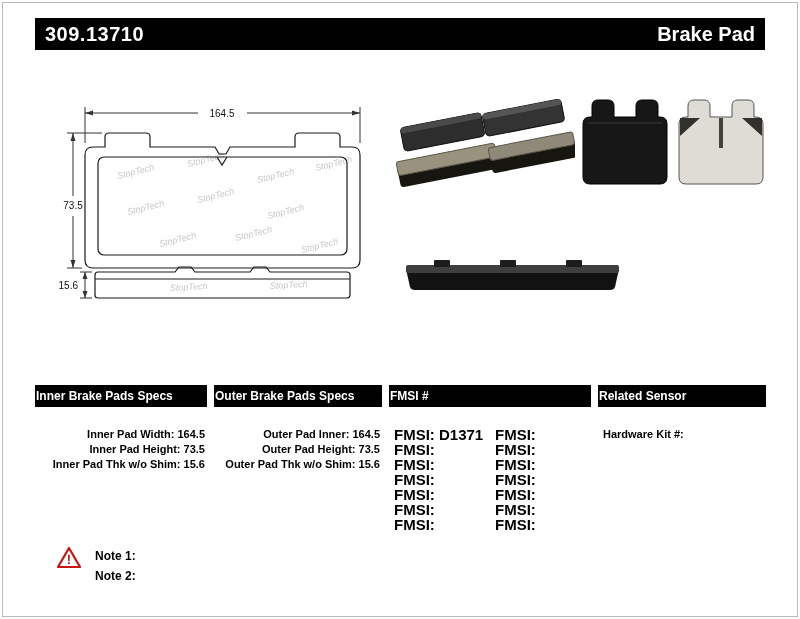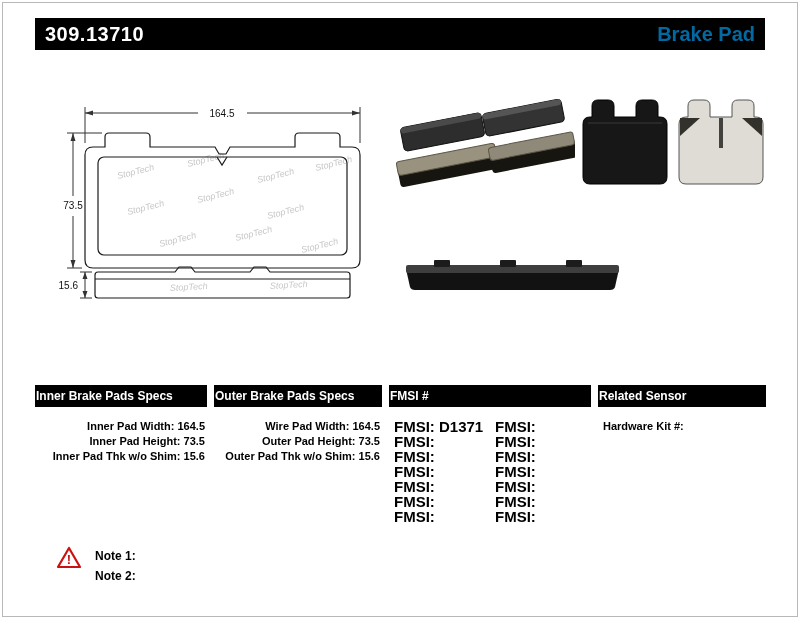--- a/index.html
+++ b/index.html
@@ -6,35 +6,35 @@
   .page{position:relative;width:800px;height:619px;background:#ffffff;
         font-family:"Liberation Sans",sans-serif;overflow:hidden;color:#000;}
   .abs{position:absolute;}
   .frame{position:absolute;inset:2px;border:1px solid #b8b8b8;pointer-events:none;}
 
   
   .header-bar{left:35px;top:18px;width:730px;height:32px;background:#000;
               display:flex;justify-content:space-between;align-items:center;
               padding:0 10px;box-sizing:border-box;}
   .part-number{color:#fff;font-size:20px;font-weight:bold;letter-spacing:.5px;}
-  .product-name{color:#0369a1;font-size:20px;font-weight:bold;}
+  .product-name{color:#ffffff;font-size:20px;font-weight:bold;}
 
   
   svg .outline path, svg .outline rect{fill:none;stroke:#1b1b1b;stroke-width:1.2;}
   svg .thin{stroke-width:1;}
   svg .dim line{stroke:#333;stroke-width:1;}
   svg .dim polygon{fill:#333;}
   svg .dim text{font-size:10px;fill:#111;font-family:"Liberation Sans",sans-serif;}
   svg .wm text{fill:#c8c8c8;font-size:9px;font-style:italic;font-family:"Liberation Sans",sans-serif;}
 
   
   .spec-table{top:385px;}
   .spec-header{background:#000;color:#fff;font-size:12px;font-weight:bold;
                height:20px;line-height:20px;border:1px solid #000;}
-  .spec-rows{margin-top:12px;font-size:11px;font-weight:bold;}
+  .spec-rows{margin-top:20px;font-size:11px;font-weight:bold;}
   .spec-row{height:15px;line-height:15px;white-space:nowrap;}
   .align-right .spec-row{text-align:right;padding-right:2px;}
   .left-pad{padding-left:5px;}
   .fmsi-row{display:flex;height:15px;line-height:15px;font-size:15px;font-weight:bold;}
   .fmsi-cell{width:50%;padding-left:5px;box-sizing:border-box;white-space:nowrap;}
 
   
   .note{font-size:12px;font-weight:bold;}
 </style>
 </head>
@@ -156,21 +156,21 @@
     <div class="spec-rows align-right">
       <div class="spec-row"><span>Inner Pad Width:</span> <span>164.5</span></div>
       <div class="spec-row"><span>Inner Pad Height:</span> <span>73.5</span></div>
       <div class="spec-row"><span>Inner Pad Thk w/o Shim:</span> <span>15.6</span></div>
     </div>
   </div>
 
   <div class="abs spec-table" style="left:214px;width:168px;">
     <div class="spec-header">Outer Brake Pads Specs</div>
     <div class="spec-rows align-right">
-      <div class="spec-row"><span>Wire Pad Width:</span> <span>164.5</span></div>
+      <div class="spec-row"><span>Outer Pad Inner:</span> <span>164.5</span></div>
       <div class="spec-row"><span>Outer Pad Height:</span> <span>73.5</span></div>
       <div class="spec-row"><span>Outer Pad Thk w/o Shim:</span> <span>15.6</span></div>
     </div>
   </div>
 
   <div class="abs spec-table" style="left:389px;width:202px;">
     <div class="spec-header">FMSI #</div>
     <div class="spec-rows">
       <div class="fmsi-row">
         <div class="fmsi-cell"><span>FMSI:</span> <span>D1371</span></div>

